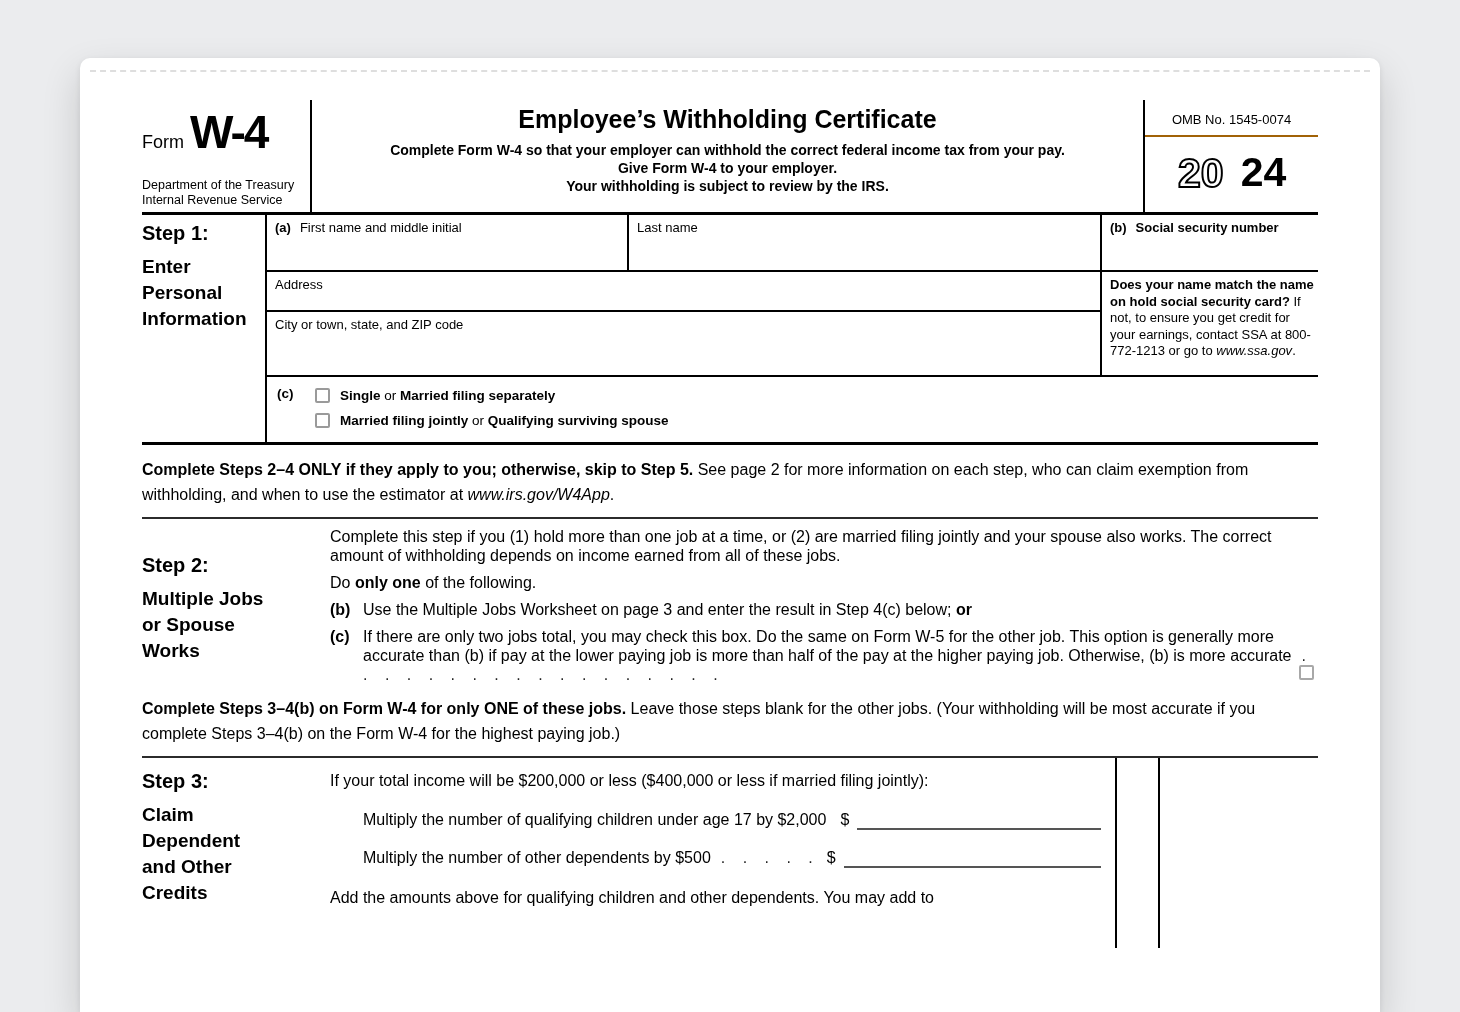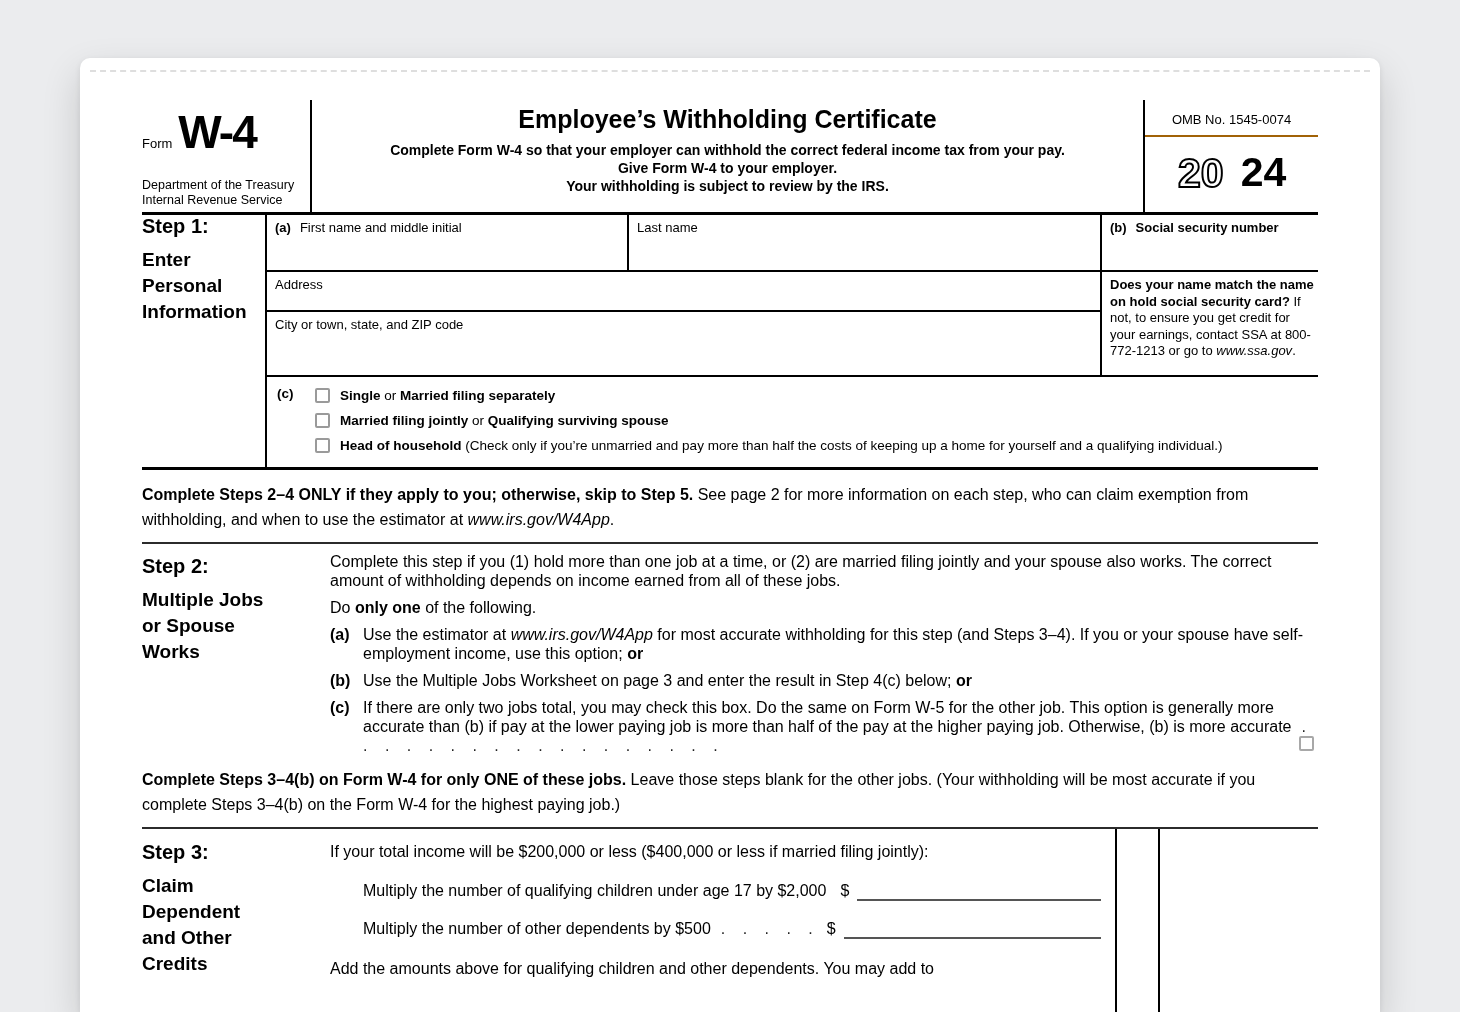--- a/index.html
+++ b/index.html
@@ -15,34 +15,34 @@
     box-shadow:0 2px 6px rgba(0,0,0,.08), 0 16px 38px rgba(0,0,0,.16);
     overflow:hidden;
   }
   .cutline { position:absolute; top:12px; left:10px; right:10px; border-top:2px dashed #dedede; }
   .content { position:absolute; left:62px; top:42px; width:1176px; }
 
   
   .hdr { display:flex; height:115px; border-bottom:3px solid #000; }
   .hdr-left { width:170px; border-right:2px solid #000; position:relative; padding-top:12px; }
   .form-id { display:flex; align-items:baseline; gap:6px; }
-  .form-word { font-size:13px; }
+  .form-word { font-size:18px; }
   .form-number { font-size:46px; font-weight:bold; letter-spacing:-2px; line-height:.9; }
   .agency { position:absolute; bottom:4px; left:0; font-size:12.5px; line-height:15px; }
   .hdr-center { flex:1; border-right:2px solid #000; text-align:center; padding:5px 8px 0; }
   .hdr-title { font-size:25px; font-weight:bold; margin:0 0 7px; }
   .hdr-sub { font-size:14px; font-weight:bold; line-height:18px; }
   .hdr-right { width:173px; display:flex; flex-direction:column; text-align:center; }
   .omb { font-size:13px; padding:12px 0 8px; border-bottom:2px solid #a16207; }
   .year { flex:1; display:flex; align-items:center; justify-content:center; padding-bottom:4px; }
   .year-solid { font-size:41px; font-weight:bold; letter-spacing:0; margin-left:1px; }
 
   
   .s1-table { display:flex; border-bottom:3px solid #000; }
-  .s1-labelcol { width:125px; border-right:2px solid #000; }
+  .s1-labelcol { width:125px; border-right:2px solid #000; padding-top:7px; }
   .step-h { font-size:20px; font-weight:bold; }
   .step-sub { font-size:19px; font-weight:bold; line-height:26px; margin-top:9px; width:112px; }
   .s1-main { flex:1; display:flex; flex-direction:column; }
   .rowA { display:flex; height:57px; border-bottom:2px solid #000; }
   .cell { padding:5px 8px; font-size:13px; }
   .cell .tag { font-weight:bold; margin-right:9px; }
   .c-first { width:362px; border-right:2px solid #000; }
   .c-last { flex:1; }
   .c-ssn { width:218px; border-left:2px solid #000; font-weight:bold; }
   .rowBC { display:flex; height:105px; border-bottom:2px solid #000; }
@@ -57,21 +57,21 @@
   .cb { width:15px; height:15px; border:2px solid #9a9a9a; border-radius:2px; background:#fff; flex:none; cursor:pointer; }
   .b { font-weight:bold; }
   .i { font-style:italic; }
 
   
   .para { font-size:16px; line-height:25px; margin-top:12px; }
   .rule { border-top:2.5px solid #2b2b2b; margin-top:10px; }
 
   
   .stepblock { display:flex; margin-top:8px; }
-  .sb-labelcol { width:188px; padding-top:3px; }
+  .sb-labelcol { width:188px; padding-top:3px;margin-top:24px; }
   .sb-sub { width:135px; }
   .sb-body { flex:1; font-size:16px; line-height:19px; }
   .doline { margin-top:8px; }
   .item { padding-left:33px; margin-top:8px; position:relative; }
   .item .itag { display:inline-block; width:33px; margin-left:-33px; font-weight:bold; }
   .dots { word-spacing:13px; margin-left:10px; color:#222; }
   .item-cb { position:absolute; right:4px; bottom:4px; width:15px; height:15px; border:2px solid #a8a8a8; border-radius:2px; background:#fff; cursor:pointer; }
 
   
   .s3 { display:flex; height:190px; }
@@ -155,47 +155,40 @@
           <div class="d-tag">(c)</div>
           <div class="opts">
             <div class="opt">
               <span class="cb"></span>
               <span><span class="b">Single</span><span> or </span><span class="b">Married filing separately</span><span></span></span>
             </div>
             <div class="opt">
               <span class="cb"></span>
               <span><span class="b">Married filing jointly</span><span> or </span><span class="b">Qualifying surviving spouse</span><span></span></span>
             </div>
-            <div class="opt">
-              <span class="cb"></span>
-              <span><span class="b">Head of household</span><span> </span><span class="b"></span><span>(Check only if you’re unmarried and pay more than half the costs of keeping up a home for yourself and a qualifying individual.)</span></span>
-            </div>
           </div>
         </div>
       </div>
     </div>
 
     <div class="para">
       <span class="b">Complete Steps 2–4 ONLY if they apply to you; otherwise, skip to Step 5.</span><span> See page 2 for more information on each step, who can claim exemption from withholding, and when to use the estimator at </span><span class="i">www.irs.gov/W4App</span><span>.</span>
     </div>
 
     <div class="rule"></div>
 
     <div class="stepblock">
       <div class="sb-labelcol">
         <div class="step-h">Step 2:</div>
         <div class="step-sub sb-sub">Multiple Jobs or Spouse Works</div>
       </div>
       <div class="sb-body">
         <div>Complete this step if you (1) hold more than one job at a time, or (2) are married filing jointly and your spouse also works. The correct amount of withholding depends on income earned from all of these jobs.</div>
         <div class="doline">
           <span>Do </span><span class="b">only one</span><span> of the following.</span>
-        </div>
-        <div class="item">
-          <span class="itag">(a)</span><span>Use the estimator at </span><span class="i">www.irs.gov/W4App</span><span> for most accurate withholding for this step (and Steps 3–4). If you or your spouse have self-employment income, use this option; </span><span class="b">or</span>
         </div>
         <div class="item">
           <span class="itag">(b)</span><span>Use the Multiple Jobs Worksheet on page 3 and enter the result in Step 4(c) below; </span><span class="b">or</span>
         </div>
         <div class="item">
           <span class="itag">(c)</span><span>If there are only two jobs total, you may check this box. Do the same on Form W-5 for the other job. This option is generally more accurate than (b) if pay at the lower paying job is more than half of the pay at the higher paying job. Otherwise, (b) is more accurate</span><span class="dots">. . . . . . . . . . . . . . . . . .</span>
           <span class="item-cb"></span>
         </div>
       </div>
     </div>

